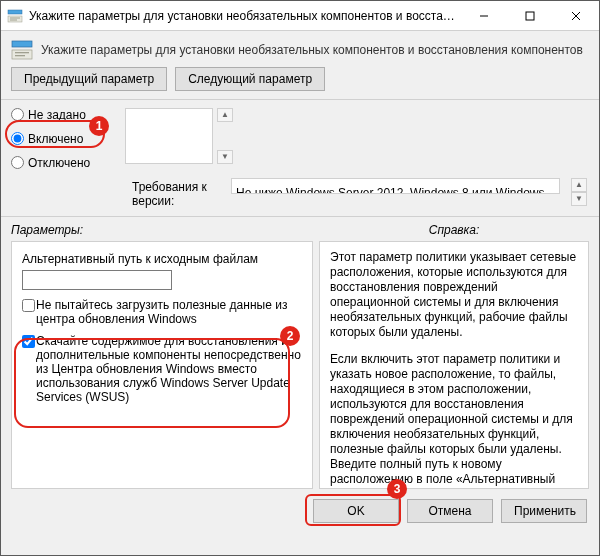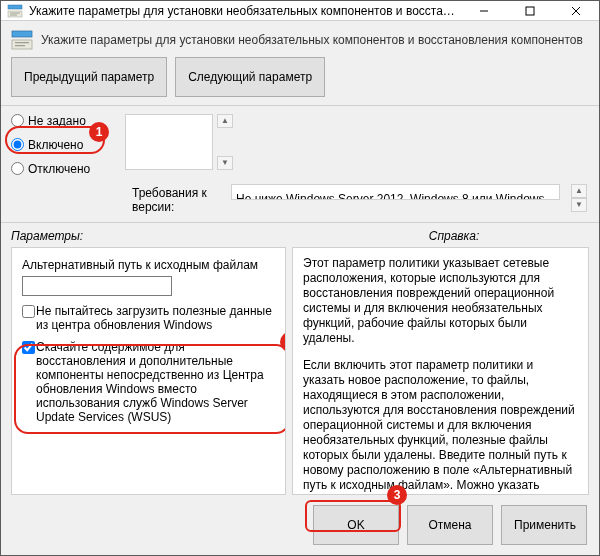--- a/index.html
+++ b/index.html
@@ -8,39 +8,39 @@
   .titlebar { height: 30px; background: #fff; display: flex; align-items: center; padding-left: 6px; border-bottom: 1px solid #d0d0d0; }
   .titlebar .ticon { width: 16px; height: 16px; margin-right: 6px; }
   .titlebar .ttext { flex: 1; font-size: 12px; color: #000; white-space: nowrap; overflow: hidden; text-overflow: ellipsis; }
   .winbtns { display: flex; height: 100%; }
   .winbtn { width: 46px; height: 100%; display: flex; align-items: center; justify-content: center; color: #000; cursor: default; }
   .content { flex: 1; display: flex; flex-direction: column; background: #f0f0f0; }
   .heading-row { display: flex; align-items: center; gap: 8px; padding: 8px 10px 6px 10px; }
   .heading-row .hicon { width: 22px; height: 22px; }
   .heading-row .htext { font-size: 12px; color: #333; }
   .nav-row { display: flex; gap: 8px; padding: 0 10px 8px 10px; }
-  .btn { height: 40px; border: 1px solid #adadad; background: #e1e1e1; padding: 0 12px; font-size: 12px; cursor: default; }
+  .btn { height: 24px; border: 1px solid #adadad; background: #e1e1e1; padding: 0 12px; font-size: 12px; cursor: default; }
   .divider { height: 1px; background: #d0d0d0; margin: 0; }
   .state-grid { display: grid; grid-template-columns: 110px 88px 1fr 18px; column-gap: 4px; padding: 8px 10px 4px 10px; }
   .radios { display: flex; flex-direction: column; gap: 10px; padding-top: 0; }
   .radioline { display: flex; gap: 4px; position: relative; }
   .radioline input[type=radio] { width: 13px; height: 13px; margin: 0; }
   .radioline label { font-size: 12px; }
   .comment-label, .req-label { font-size: 12px; padding-top: 2px; }
   .comment-box { background: #fff; border: 1px solid #d0d0d0; height: 56px; font-size: 12px; padding: 2px 4px; resize: none; }
   .req-box { background: #fff; border: 1px solid #d0d0d0; height: 16px; font-size: 12px; padding: 7px 4px 2px 4px; overflow: hidden; }
   .spin { display: flex; flex-direction: column; height: 56px; justify-content: flex-start; }
   .spinbtn { width: 16px; height: 14px; border: 1px solid #d0d0d0; background: #f5f5f5; font-size: 8px; line-height: 8px; display: flex; align-items: center; justify-content: center; color: #666; }
   .req-row { display: grid; grid-template-columns: 110px 88px 1fr 18px; column-gap: 11px; padding: 4px 10px 8px 10px; }
   .mid-labels { display: flex; padding: 6px 10px 4px 10px; font-style: italic; }
   .mid-labels .lp { width: 308px; font-size: 12px; }
   .mid-labels .ls { flex: 1; font-size: 12px; text-align: center; }
   .mid-cols { display: flex; padding: 0 10px 0 10px; gap: 6px; }
   .panel { background: #fff; border: 1px solid #d0d0d0; padding: 10px 10px; overflow: hidden; }
-  .panel.params { width: 275px; height: 248px; }
+  .panel.params { width: 302px; height: 248px; }
   .panel.help { flex: 1; height: 248px; padding: 8px 10px; }
   .pfield-label { font-size: 12px; margin-bottom: 4px; }
   .textin { width: 150px; height: 20px; border: 1px solid #7a7a7a; background: #fff; font-size: 12px; padding: 0 4px; }
   .chkline { display: flex; gap: 1px; margin-top: 8px; align-items: flex-start; position: relative; }
   .chkline input[type=checkbox] { width: 13px; height: 13px; margin-top: 1px; }
   .chkline label { font-size: 12px; line-height: 14px; }
   .help-body { font-size: 12px; line-height: 15px; }
   .help-body p { margin-bottom: 12px; }
   .footer { display: flex; justify-content: flex-end; gap: 8px; padding: 10px 12px; position: relative; }
   .footer .btn { width: 86px; }

